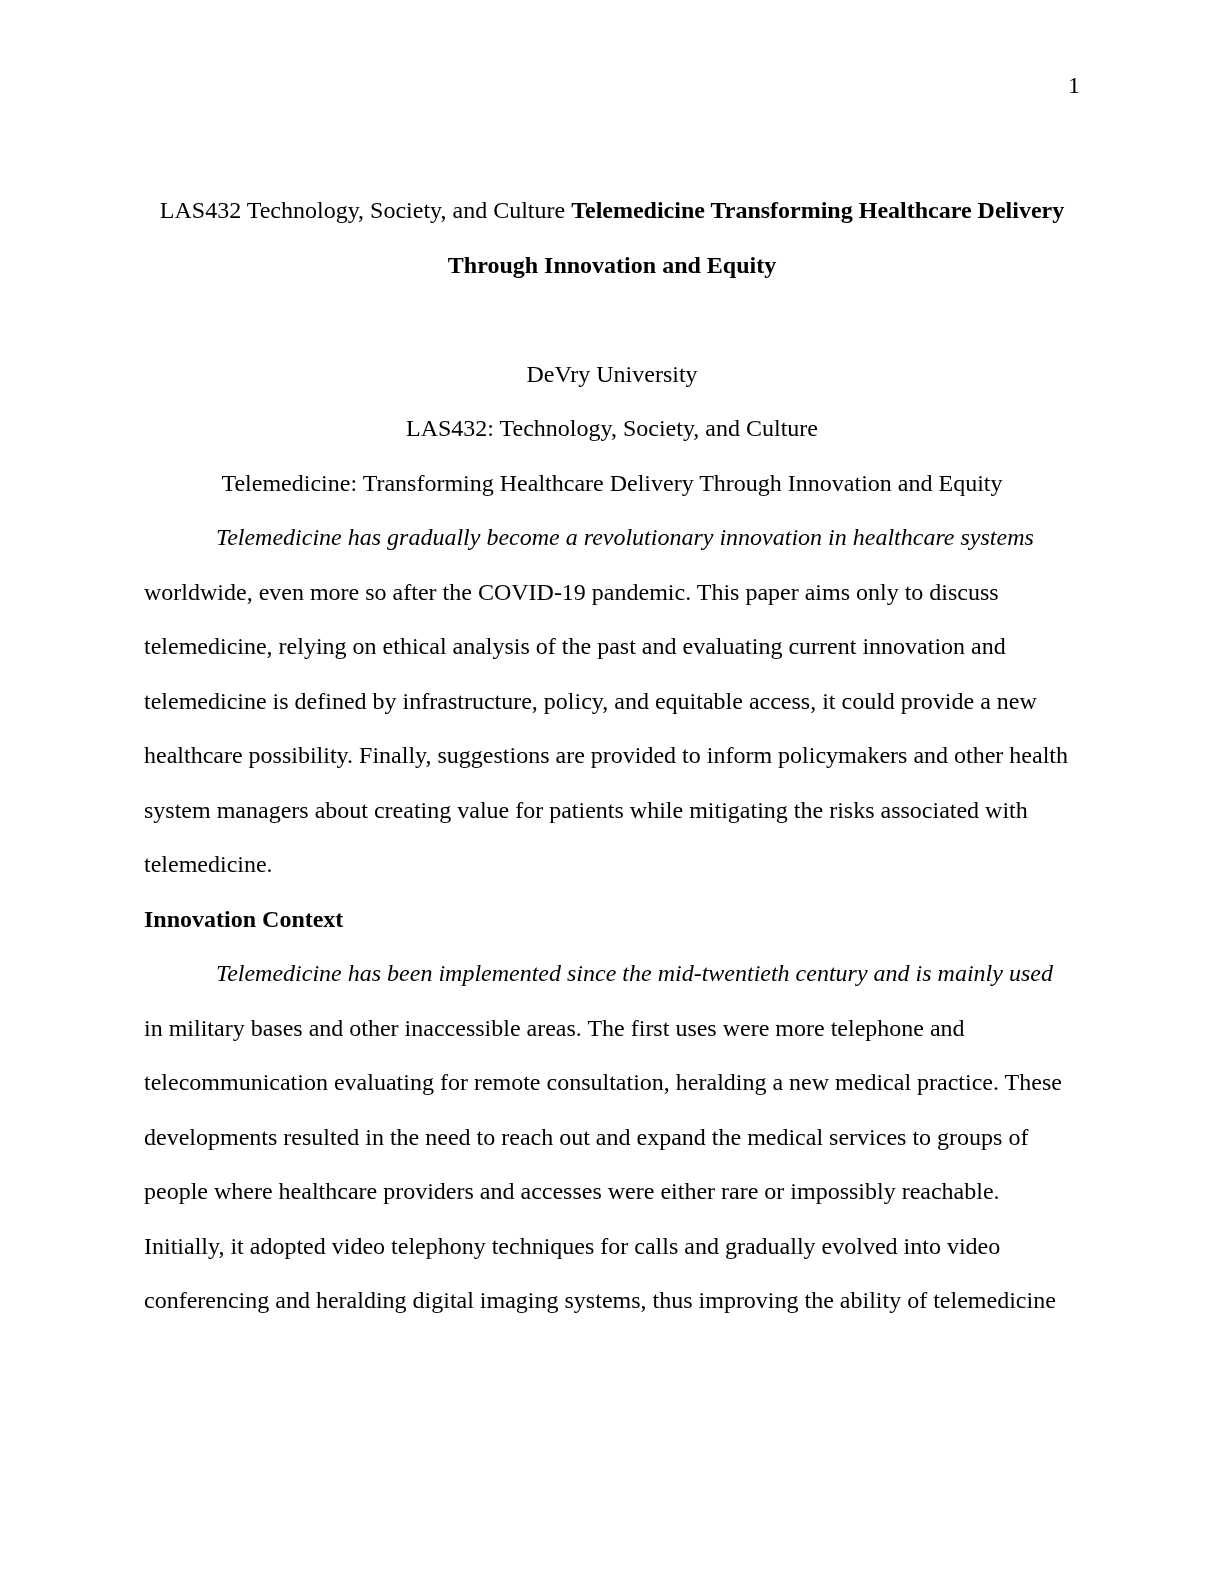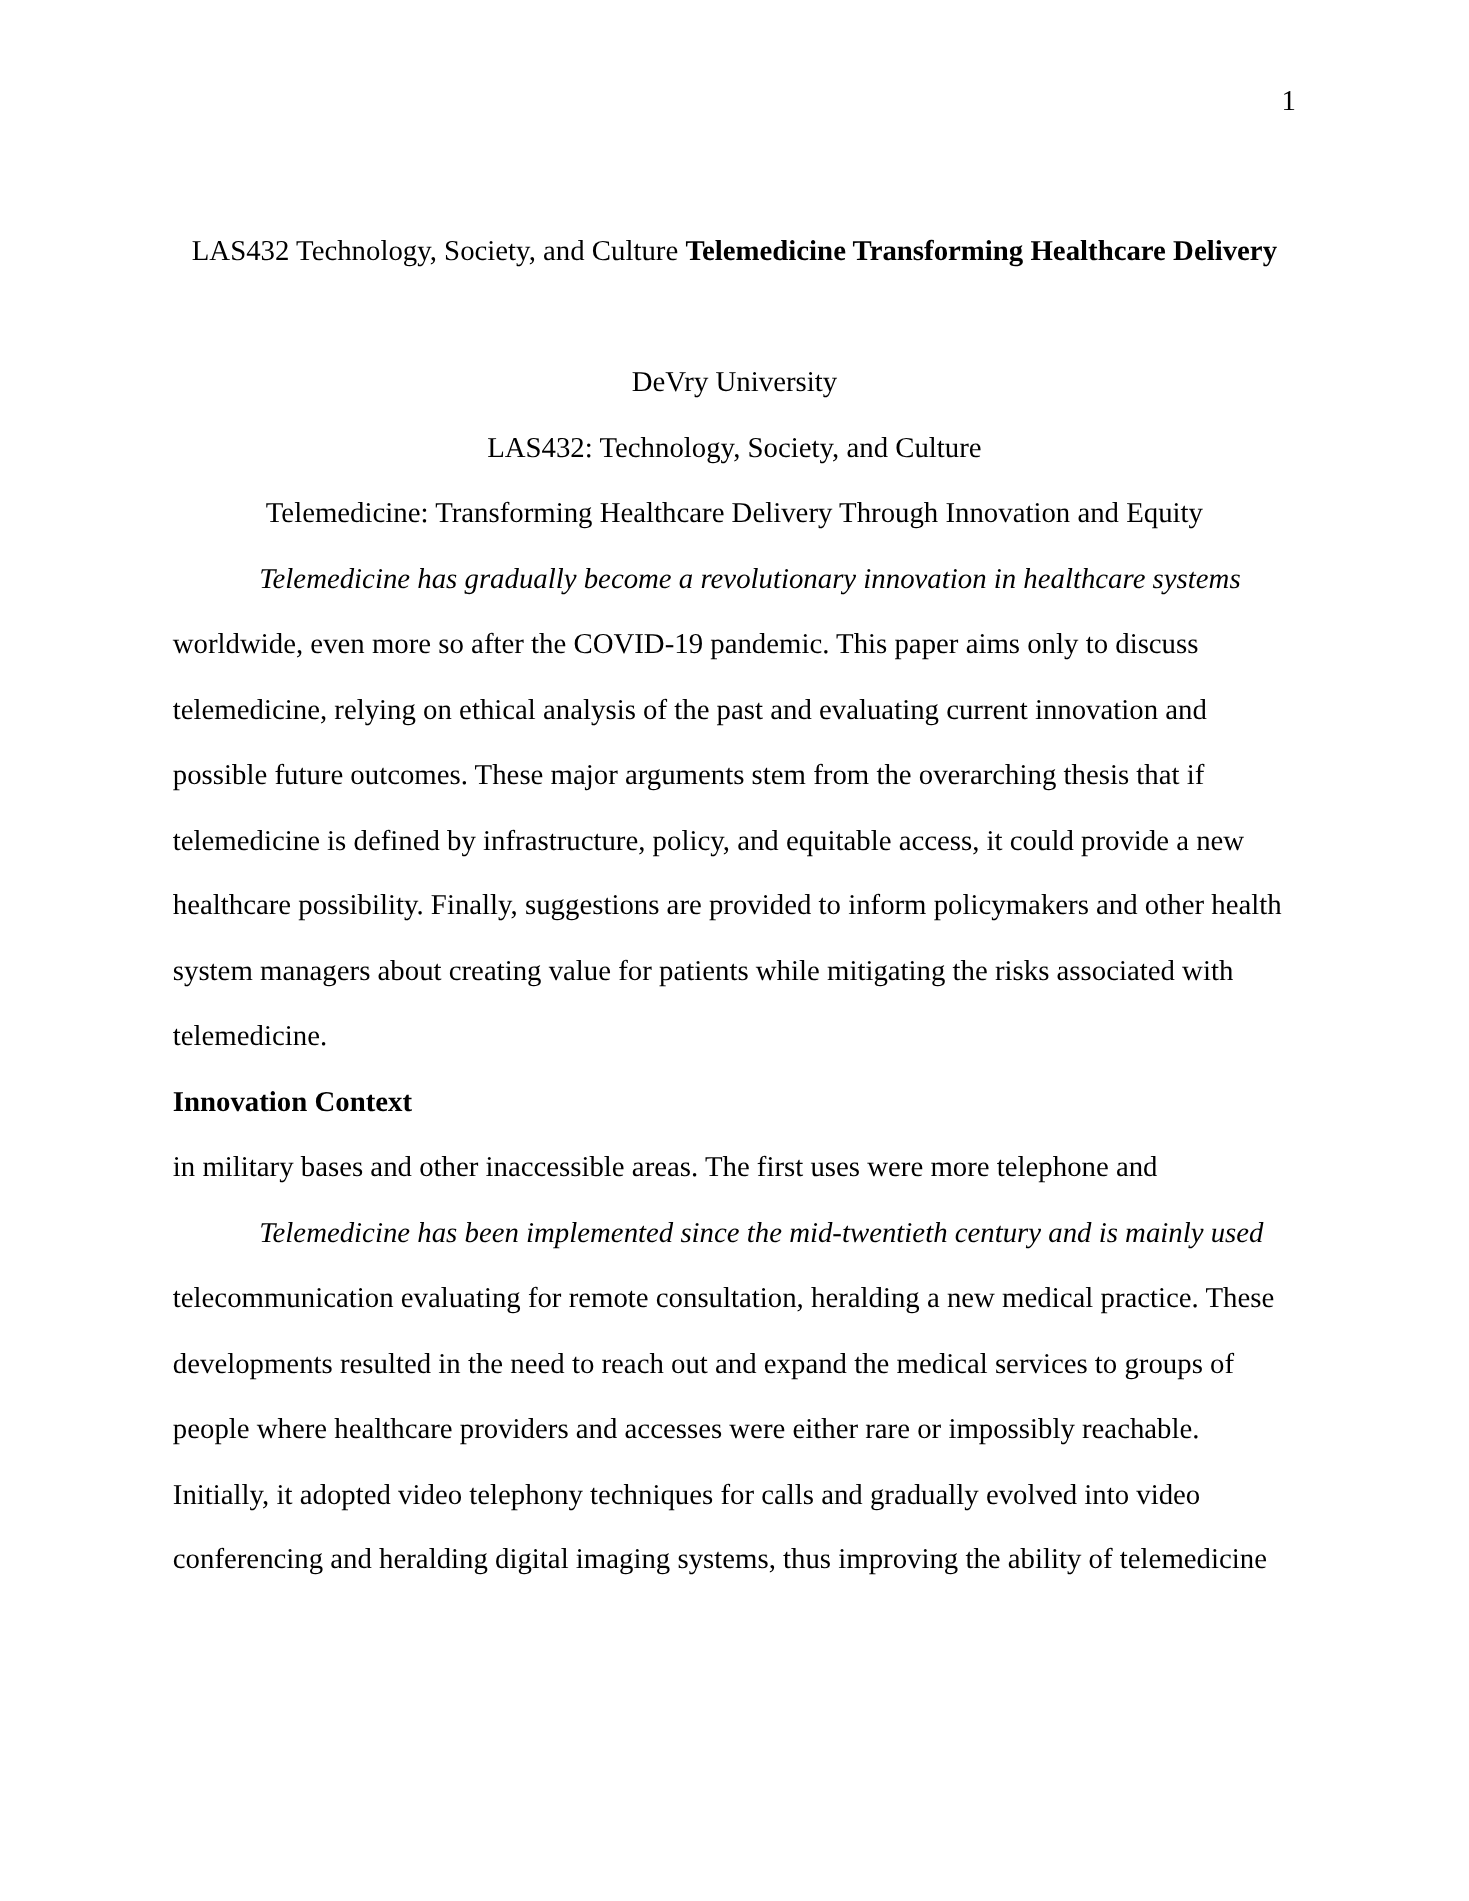--- a/index.html
+++ b/index.html
@@ -58,42 +58,42 @@
 
   <div class="page-number">1</div>
 
   <div class="content">
 
     <div class="line center">
       <span>LAS432 Technology, Society, and Culture</span>
       <span class="b">Telemedicine Transforming Healthcare Delivery</span>
     </div>
 
+    <div class="line center b">Through Innovation and Equity</div>
 
     <div class="spacer"></div>
 
     <div class="line center">DeVry University</div>
 
     <div class="line center">LAS432: Technology, Society, and Culture</div>
 
     <div class="line center">Telemedicine: Transforming Healthcare Delivery Through Innovation and Equity</div>
 
     <div class="line indent">Telemedicine has gradually become a revolutionary innovation in healthcare systems</div>
     <div class="line">worldwide, even more so after the COVID-19 pandemic. This paper aims only to discuss</div>
     <div class="line">telemedicine, relying on ethical analysis of the past and evaluating current innovation and</div>
-    <div class="line">possible future outcomes. These major arguments stem from the overarching thesis that if</div>
     <div class="line">telemedicine is defined by infrastructure, policy, and equitable access, it could provide a new</div>
     <div class="line">healthcare possibility. Finally, suggestions are provided to inform policymakers and other health</div>
     <div class="line">system managers about creating value for patients while mitigating the risks associated with</div>
     <div class="line">telemedicine.</div>
 
     <div class="line b">Innovation Context</div>
 
+    <div class="line indent">Telemedicine has been implemented since the mid-twentieth century and is mainly used</div>
     <div class="line">in military bases and other inaccessible areas. The first uses were more telephone and</div>
-    <div class="line indent">Telemedicine has been implemented since the mid-twentieth century and is mainly used</div>
     <div class="line">telecommunication evaluating for remote consultation, heralding a new medical practice. These</div>
     <div class="line">developments resulted in the need to reach out and expand the medical services to groups of</div>
     <div class="line">people where healthcare providers and accesses were either rare or impossibly reachable.</div>
     <div class="line">Initially, it adopted video telephony techniques for calls and gradually evolved into video</div>
     <div class="line">conferencing and heralding digital imaging systems, thus improving the ability of telemedicine</div>
 
   </div>
 </div>
 
 </body></html>

